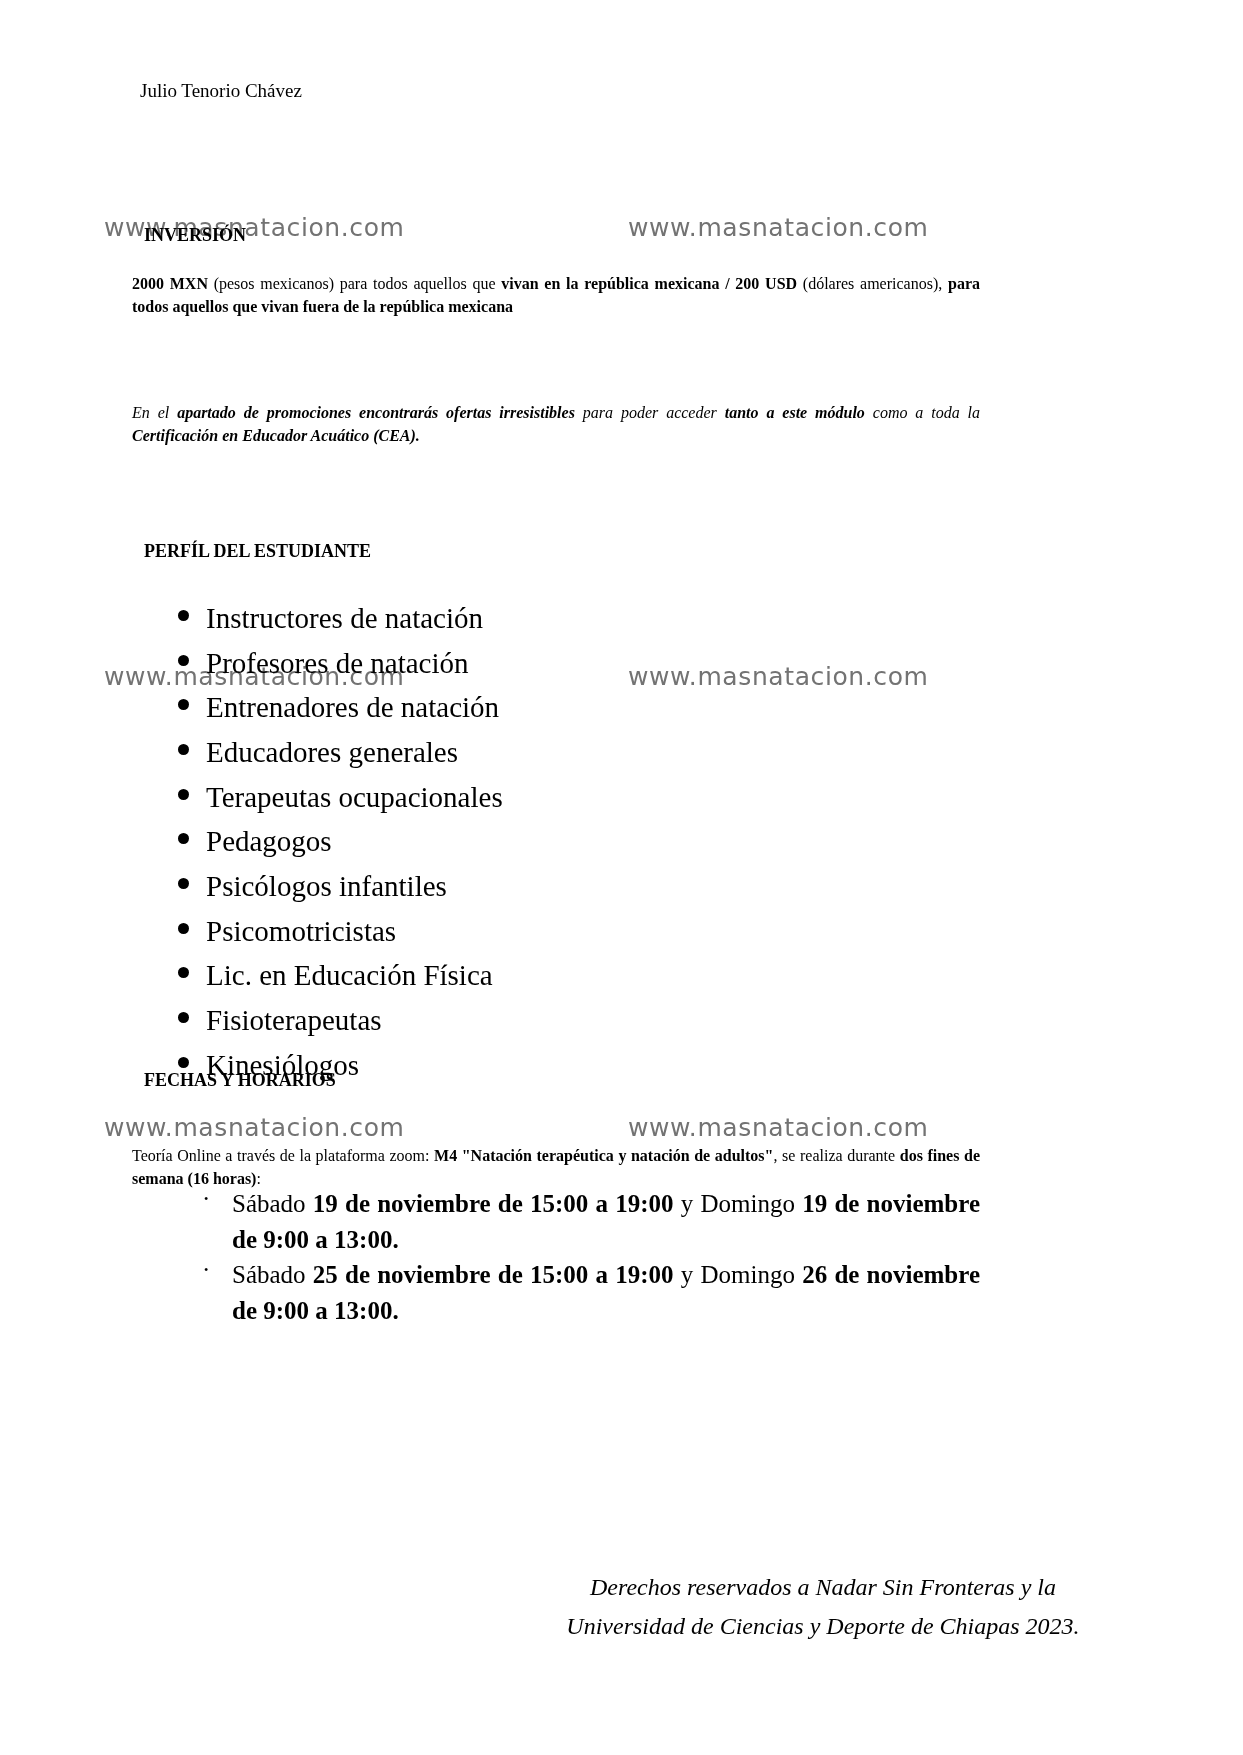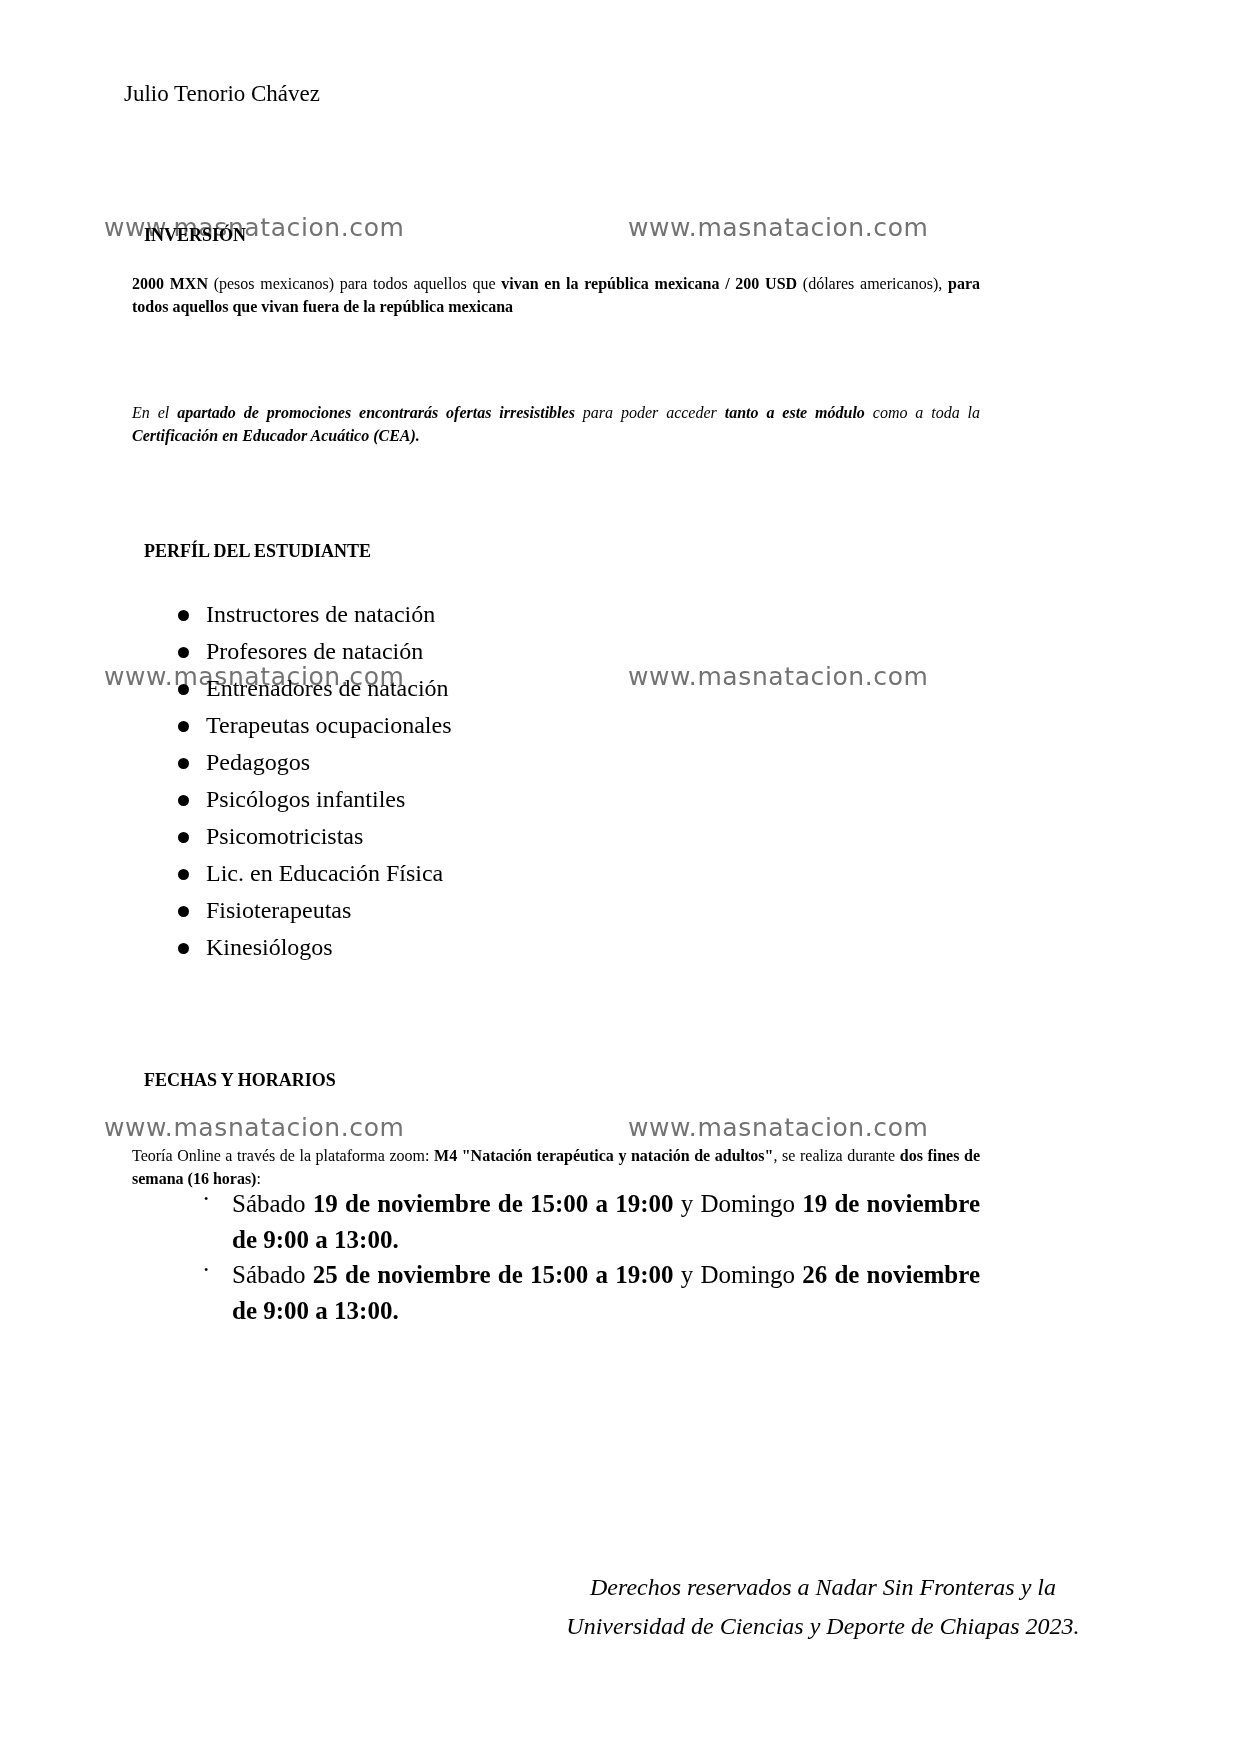--- a/index.html
+++ b/index.html
@@ -45,23 +45,23 @@
 
   
   .content {
     position: absolute;
     inset: 0;
     z-index: 1;
   }
 
   .doc-header {
     position: absolute;
-    left: 124px;
+    left: 140px;
     top: 80px;
-    font-size: 23px;
+    font-size: 19px;
     line-height: 1.2;
     text-align: right;
   }
 
   .body-block {
     position: absolute;
     left: 132px;
     width: 848px;
   }
 
@@ -87,21 +87,21 @@
   
   ul.profile-list {
     margin: 0;
     padding: 0;
     list-style: none;
   }
   ul.profile-list li {
     position: relative;
     padding-left: 34px;
     margin-left: 40px;
-    font-size: 24px;
+    font-size: 29px;
     line-height: 1.54;
   }
   ul.profile-list li::before {
     content: "";
     position: absolute;
     left: 6px;
     top: 14px;
     width: 11px;
     height: 11px;
     border-radius: 50%;
@@ -180,20 +180,21 @@
       <p class="para italic">
         <span>En el </span><span class="bi">apartado de promociones encontrarás ofertas irresistibles</span><span> para poder acceder </span><span class="bi">tanto a este módulo</span><span> como a toda la </span><span class="bi">Certificación en Educador Acuático (CEA)</span><span class="bi">.</span>
       </p>
     </div>
 
     <div class="body-block" style="top:596px;">
       <ul class="profile-list">
         <li><span>Instructores de natación</span></li>
         <li><span>Profesores de natación</span></li>
         <li><span>Entrenadores de natación</span></li>
+        <li><span>Educadores generales</span></li>
         <li><span>Terapeutas ocupacionales</span></li>
         <li><span>Pedagogos</span></li>
         <li><span>Psicólogos infantiles</span></li>
         <li><span>Psicomotricistas</span></li>
         <li><span>Lic. en Educación Física</span></li>
         <li><span>Fisioterapeutas</span></li>
         <li><span>Kinesiólogos</span></li>
       </ul>
     </div>
 

